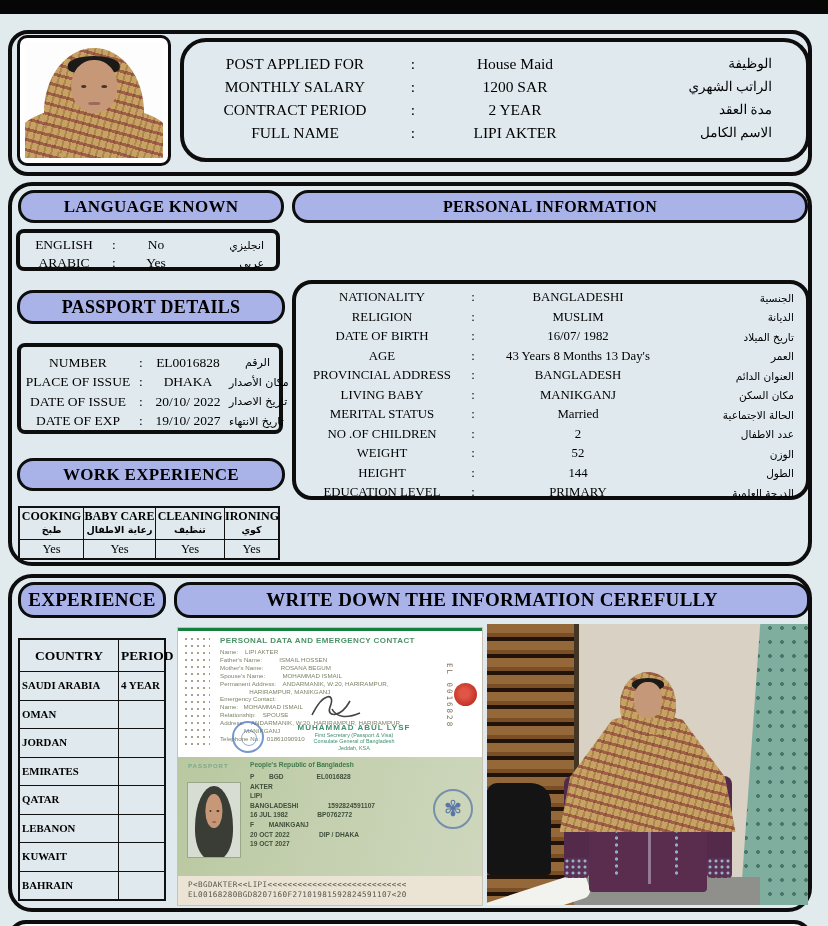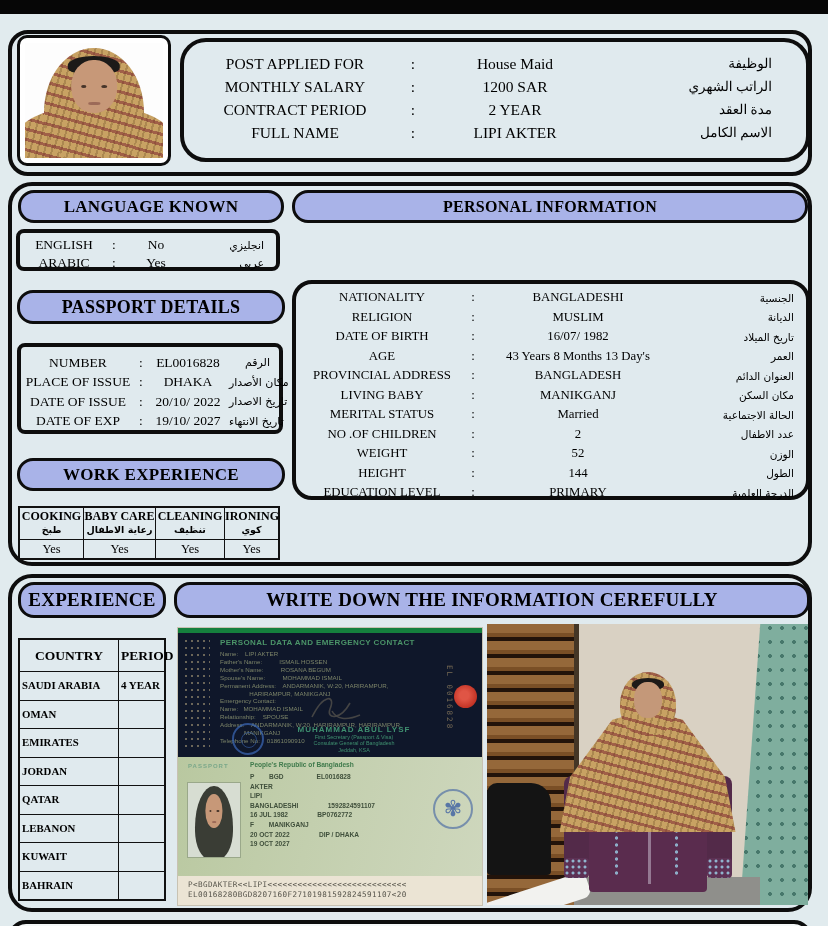--- a/index.html
+++ b/index.html
@@ -68,21 +68,21 @@
   .ct-row:first-child { border-top:none; }
   .ct-c { border-right:1.5px solid #111; padding:0 2px; }
   .ct-c:last-child { border-right:none; }
   .ct-head { height:31px; line-height:31px; text-align:center; font-weight:bold; font-size:13.5px; }
   .ct-country { height:27.5px; line-height:27.5px; font-weight:bold; font-size:10.8px; white-space:nowrap; }
   .ct-period { height:27.5px; line-height:27.5px; font-weight:bold; font-size:11px; }
 
   
   #passport-scan { position:absolute; left:166px; top:50px; width:304px; height:277px; overflow:hidden;
                    box-shadow:0 0 0 1px #c8c2b2; }
-  .ps-top { position:relative; width:100%; height:129px; background:#0f172a; border-top:5px solid #15803d; }
+  .ps-top { position:relative; width:100%; height:129px; background:#ffffff; border-top:3px solid #15803d; }
   .ps-perf { position:absolute; left:6px; top:6px; width:26px; height:112px; opacity:.75;
              background-image:radial-gradient(circle at 2px 2px, #8a8068 1px, transparent 1.5px);
              background-size:6px 7px; }
   .ps-title { position:absolute; left:42px; top:5px; color:#4b9468; font-family:"Liberation Sans",sans-serif;
               font-weight:bold; font-size:8px; letter-spacing:.4px; }
   .ps-lines { position:absolute; left:42px; top:17px; font-family:"Liberation Sans",sans-serif;
               font-size:6.2px; line-height:7.9px; color:#7c8468; white-space:pre; }
   .ps-stampcircle { position:absolute; left:54px; top:90px; width:32px; height:32px; border-radius:50%;
               border:2px solid rgba(60,105,185,.7); }
   .ps-stampcircle::after { content:""; position:absolute; left:7px; top:7px; width:14px; height:14px;
@@ -381,25 +381,25 @@
       </div>
       <div class="ct-row">
         <div class="ct-c ct-country">SAUDI ARABIA</div>
         <div class="ct-c ct-period">4 YEAR</div>
       </div>
       <div class="ct-row">
         <div class="ct-c ct-country">OMAN</div>
         <div class="ct-c ct-period"></div>
       </div>
       <div class="ct-row">
+        <div class="ct-c ct-country">JORDAN</div>
+        <div class="ct-c ct-period"></div>
+      </div>
+      <div class="ct-row">
         <div class="ct-c ct-country">EMIRATES</div>
-        <div class="ct-c ct-period"></div>
-      </div>
-      <div class="ct-row">
-        <div class="ct-c ct-country">JORDAN</div>
         <div class="ct-c ct-period"></div>
       </div>
       <div class="ct-row">
         <div class="ct-c ct-country">QATAR</div>
         <div class="ct-c ct-period"></div>
       </div>
       <div class="ct-row">
         <div class="ct-c ct-country">LEBANON</div>
         <div class="ct-c ct-period"></div>
       </div>

